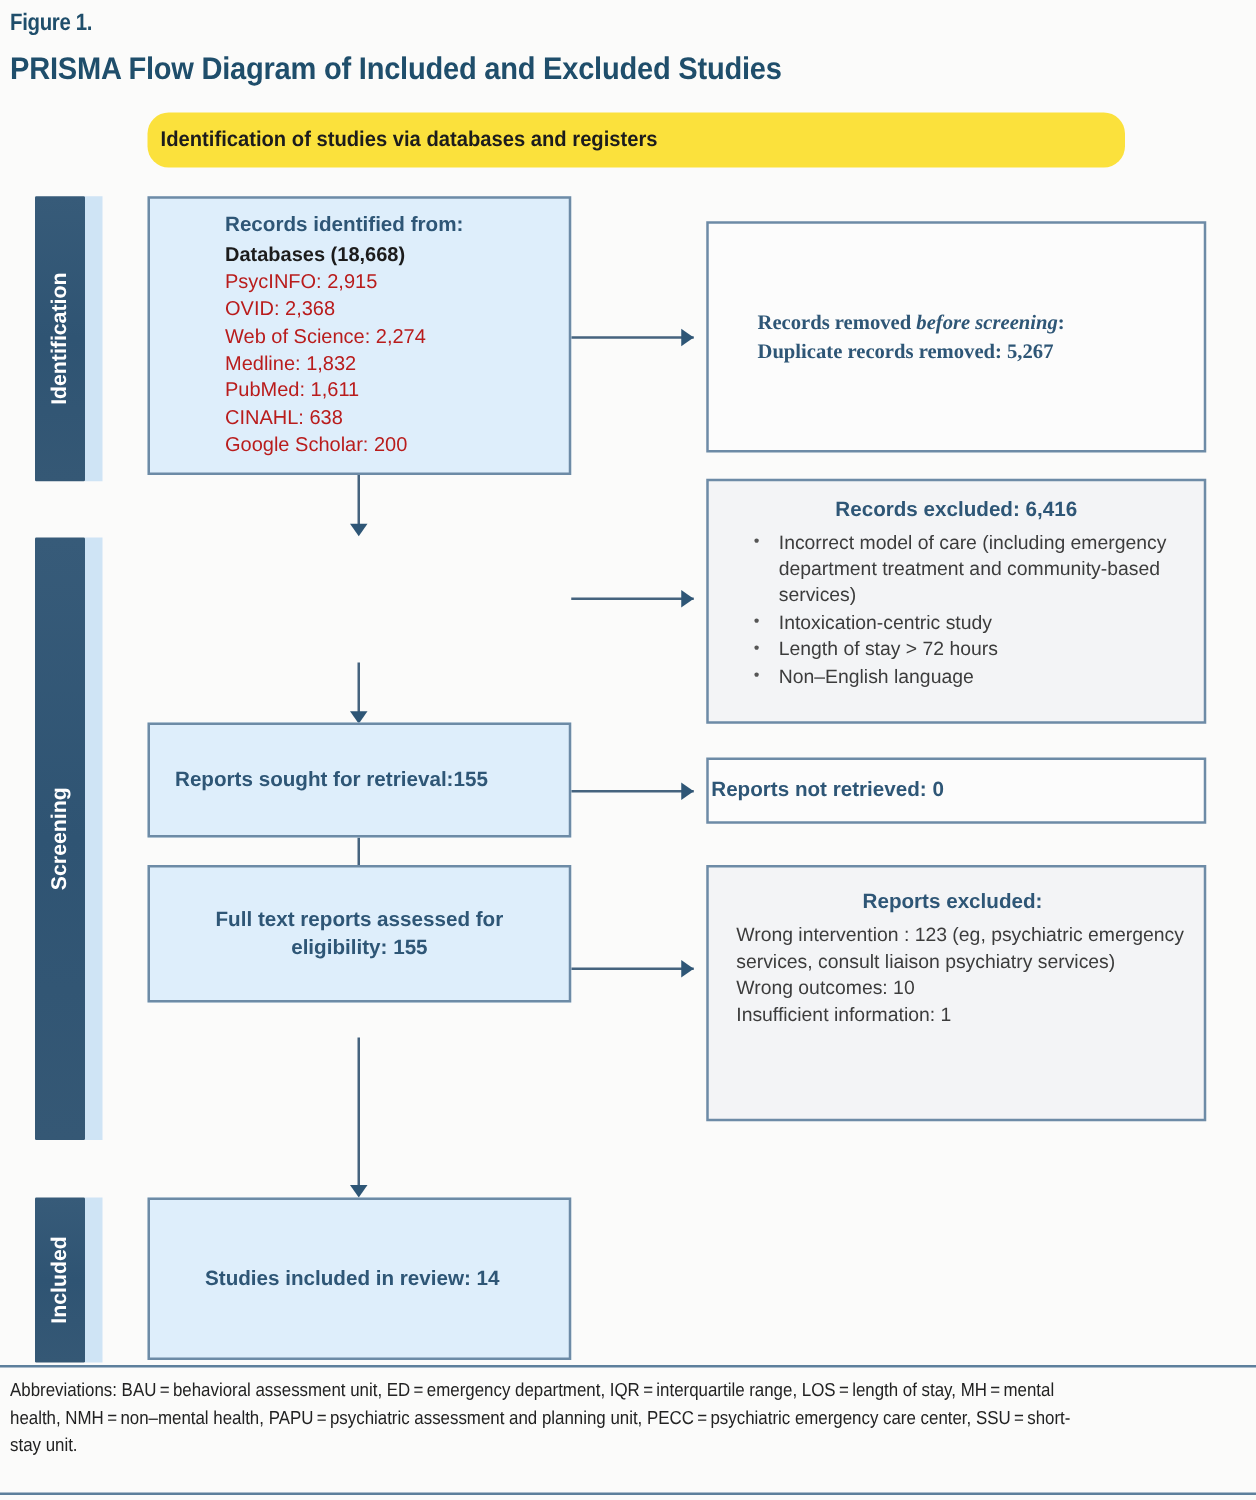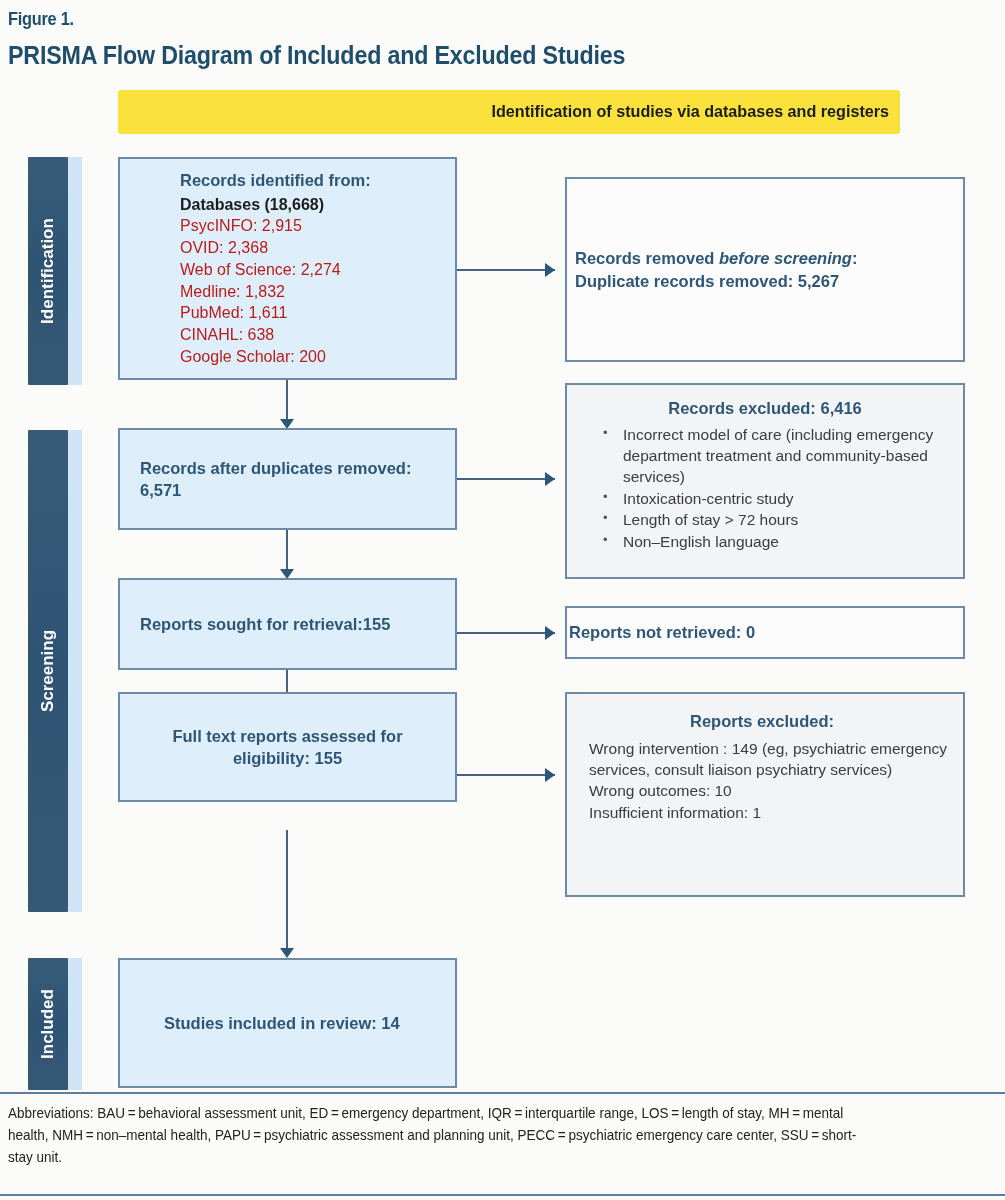--- a/index.html
+++ b/index.html
@@ -46,24 +46,24 @@
   }
 
   
   #banner {
     position: absolute;
     left: 118px;
     top: 90px;
     width: 782px;
     height: 44px;
     background: #fbe13c;
-    border-radius: 3px;
+    border-radius: 17px;
     display: flex;
     align-items: center;
-    justify-content: flex-end;
+    justify-content: flex-start;
   }
   #banner .banner-text {
     font-size: 17px;
     font-weight: bold;
     color: #1c1c1c;
     transform: scaleX(0.95);
   }
 
   
   .stage-bar {
@@ -267,25 +267,20 @@
       <div class="b-line">PsycINFO: 2,915</div>
       <div class="b-line">OVID: 2,368</div>
       <div class="b-line">Web of Science: 2,274</div>
       <div class="b-line">Medline: 1,832</div>
       <div class="b-line">PubMed: 1,611</div>
       <div class="b-line">CINAHL: 638</div>
       <div class="b-line">Google Scholar: 200</div>
     </div>
   </div>
 
-  <div class="box blue" style="left:118px; top:428px; width:339px; height:102px;">
-    <div class="box-inner" style="padding-left:20px; padding-right:40px;">
-      <div class="b-title">Records after duplicates removed: 6,571</div>
-    </div>
-  </div>
 
   <div class="box blue" style="left:118px; top:578px; width:339px; height:92px;">
     <div class="box-inner" style="padding-left:20px;">
       <div class="b-title">Reports sought for retrieval:155</div>
     </div>
   </div>
 
   <div class="box blue" style="left:118px; top:692px; width:339px; height:110px;">
     <div class="box-inner">
       <div class="b-title b-center">Full text reports assessed for</div>
@@ -293,21 +288,21 @@
     </div>
   </div>
 
   <div class="box blue" style="left:118px; top:958px; width:339px; height:130px;padding-left:20px;">
     <div class="box-inner" style="padding-left:24px;">
       <div class="b-title">Studies included in review: 14</div>
     </div>
   </div>
 
   <div class="box white" style="left:565px; top:177px; width:400px; height:185px;">
-    <div class="box-inner" style="padding-left:8px;">
+    <div class="box-inner" style="padding-left:39px;font-family:Liberation Serif, serif;">
       <div class="b-title"><span>Records removed </span><span class="ital">before screening</span><span>:</span></div>
       <div class="b-title">Duplicate records removed: 5,267</div>
     </div>
   </div>
 
   <div class="box greyish" style="left:565px; top:383px; width:400px; height:196px;">
     <div class="box-inner" style="align-self:flex-start; padding-top:12px;">
       <div class="b-title b-center">Records excluded: 6,416</div>
       <ul class="bullets">
         <li>Incorrect model of care (including emergency department treatment and community-based services)</li>
@@ -321,21 +316,21 @@
   <div class="box white" style="left:565px; top:606px; width:400px; height:53px;">
     <div class="box-inner" style="padding-left:2px;">
       <div class="b-title">Reports not retrieved: 0</div>
     </div>
   </div>
 
   <div class="box greyish" style="left:565px; top:692px; width:400px; height:205px;">
     <div class="box-inner" style="align-self:flex-start; padding-top:16px; padding-left:22px;">
       <div class="b-title b-center" style="margin-right:14px;">Reports excluded:</div>
       <div class="plainlines">
-        <div>Wrong intervention : 149 (eg, psychiatric emergency services, consult liaison psychiatry services)</div>
+        <div>Wrong intervention : 123 (eg, psychiatric emergency services, consult liaison psychiatry services)</div>
         <div>Wrong outcomes: 10</div>
         <div>Insufficient information: 1</div>
       </div>
     </div>
   </div>
 
   <div id="footer-rule-top"></div>
   <div id="footer">Abbreviations: BAU = behavioral assessment unit, ED = emergency department, IQR = interquartile range, LOS = length of stay, MH = mental health, NMH = non–mental health, PAPU = psychiatric assessment and planning unit, PECC = psychiatric emergency care center, SSU = short-stay unit.</div>
   <div id="footer-rule-bottom"></div>
 

